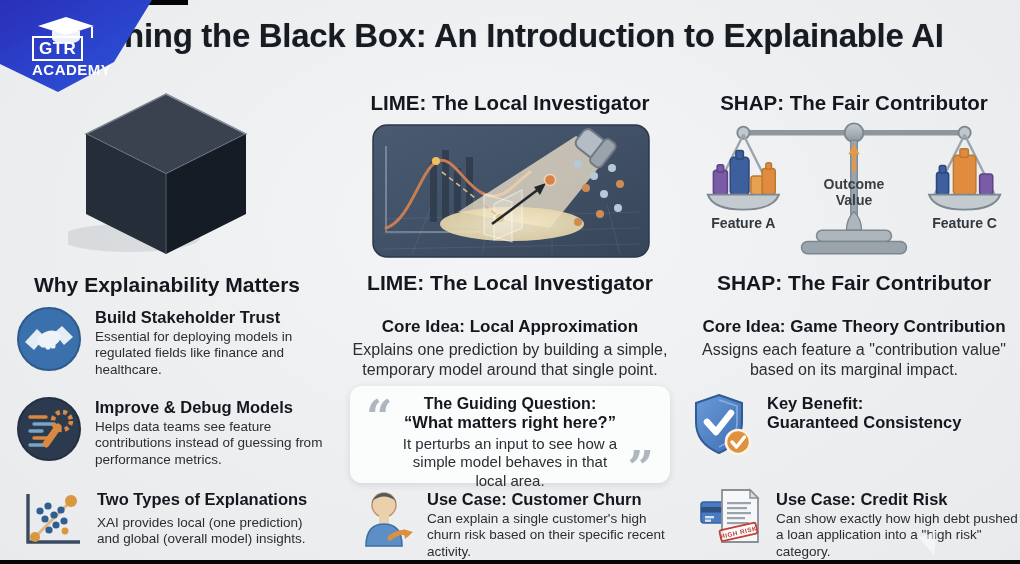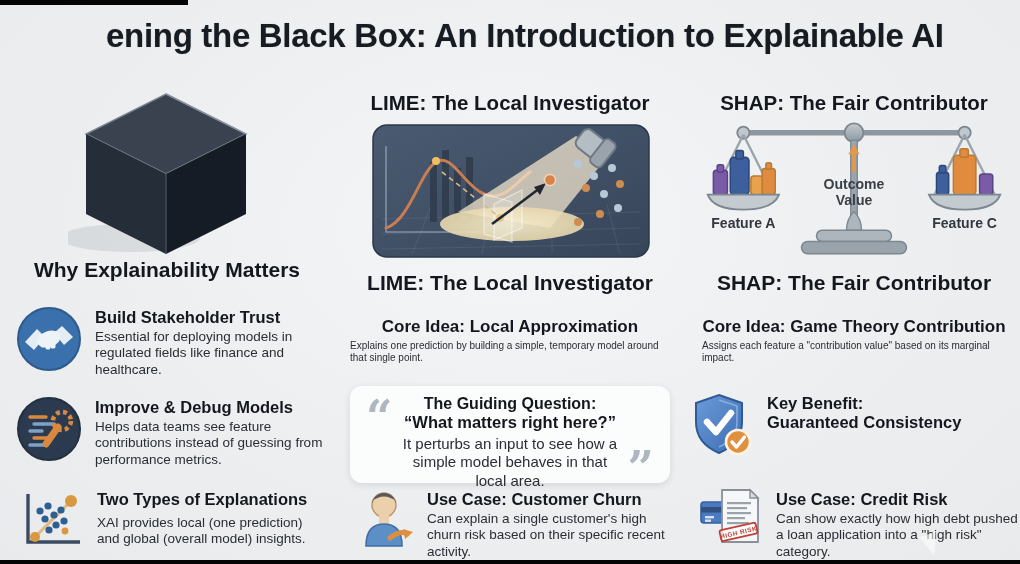--- a/index.html
+++ b/index.html
@@ -38,22 +38,22 @@
 
   .col-heading{
     position:absolute;left:0;right:0;text-align:center;
     font-size:21px;font-weight:700;color:#14181e;
   }
   .core-title{
     position:absolute;left:0;right:0;text-align:center;
     font-size:17px;font-weight:700;color:#14181e;
   }
   .core-desc{
-    position:absolute;left:14px;right:14px;text-align:left;
-    font-size:10px;line-height:1.22;color:#2a2e34;
+    position:absolute;left:14px;right:14px;text-align:center;
+    font-size:16px;line-height:1.22;color:#2a2e34;
   }
 
   
   .item-row{position:absolute;display:flex;align-items:flex-start;}
   .item-icon{flex:0 0 auto;}
   .item-text{padding-top:2px;}
   .item-title{font-size:16.5px;font-weight:700;color:#14181e;margin-bottom:2px;}
   .item-desc{font-size:13.5px;line-height:1.22;color:#2a2e34;}
 
   
@@ -82,33 +82,52 @@
 </head>
 <body>
 
 <div id="slide">
 
   <div id="bar-top" class="bar"></div>
   <div id="bar-bottom" class="bar"></div>
 
   <div id="main-title">ening the Black Box: An Introduction to Explainable AI</div>
 
+  <div id="logo">
+    <svg width="152" height="92" viewBox="0 0 152 92">
+      <defs>
+        <linearGradient id="lg-logo" x1="0" y1="0" x2="1" y2="1">
+          <stop offset="0" stop-color="#2a2fb8"></stop>
+            <stop offset="1" stop-color="#2c55de"></stop>
+        </linearGradient>
+      </defs>
+      <polygon points="0,0 152,0 114,62 58,92 0,64" fill="url(#lg-logo)"></polygon>
+
+      <g>
+        <polygon points="38,26 66,17 94,26 66,35" fill="#ffffff"></polygon>
+        <path d="M52,31 v7 a14,6 0 0 0 28,0 v-7" fill="#ffffff" opacity=".92"></path>
+        <line x1="92" y1="27" x2="92" y2="38" stroke="#ffffff" stroke-width="2"></line>
+      </g>
+    </svg>
+    <div class="gtr-box">GTR</div>
+    <div class="academy">ACADEMY</div>
+  </div>
 
   <div id="col-left" class="col">
 
     <svg style="position:absolute;left:68px;top:86px;" width="196" height="176" viewBox="0 0 196 176">
       <ellipse cx="62" cy="152" rx="70" ry="14" fill="#c9ccd0" opacity=".55"></ellipse>
       <polygon points="98,8 178,48 98,88 18,48" fill="#39424e" stroke="#79828e" stroke-width="1.4"></polygon>
       <polygon points="18,48 98,88 98,168 18,128" fill="#252d38"></polygon>
       <polygon points="178,48 98,88 98,168 178,128" fill="#161c25"></polygon>
       <line x1="98" y1="88" x2="98" y2="168" stroke="#4c5662" stroke-width="1.2"></line>
       <line x1="98" y1="8" x2="178" y2="48" stroke="#8b95a1" stroke-width="1.2"></line>
     </svg>
 
-    <div class="col-heading" style="top:258px;">Why Explainability Matters</div>
+    <div class="col-heading" style="top:273px;">Why Explainability Matters</div>
 
     <div class="item-row" style="left:16px;top:306px;width:312px;gap:13px;">
       <svg class="item-icon" width="66" height="66" viewBox="0 0 66 66">
         <circle cx="33" cy="33" r="31" fill="#3a70ab" stroke="#2e5a8c" stroke-width="2"></circle>
         <g fill="#eef3f8">
           <polygon points="9,36 21,23 29,31 18,44" opacity=".95"></polygon>
           <polygon points="57,31 46,20 38,27 48,39" opacity=".95"></polygon>
           <ellipse cx="33" cy="33" rx="12" ry="8" transform="rotate(-18 33 33)"></ellipse>
           <circle cx="27" cy="39" r="2.6"></circle>
             <circle cx="32" cy="41" r="2.6"></circle>

